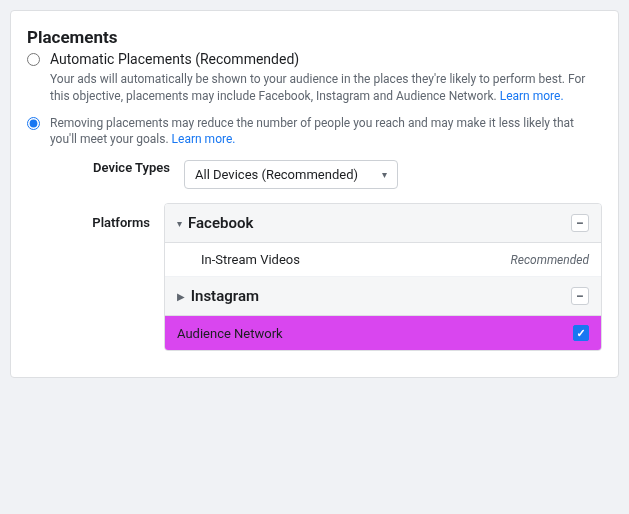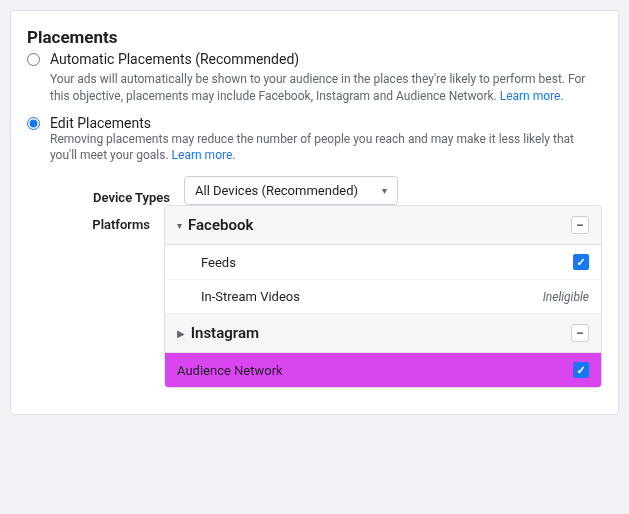--- a/index.html
+++ b/index.html
@@ -62,21 +62,22 @@
       color: #606770;
       margin-bottom: 12px;
       line-height: 1.4;
     }
     .edit-desc a {
       color: #1877f2;
       text-decoration: none;
     }
     .device-types-row {
       display: flex;
-      align-items: flex-end;
+      align-items: flex-start;
+      margin-bottom: 14px;
       margin-left: 20px;
     }
     .device-types-label {
       font-size: 13px;
       font-weight: 600;
       color: #1c1e21;
       width: 100px;
       text-align: right;
       margin-right: 14px;
     }
@@ -230,21 +231,20 @@
         <label class="radio-label" for="automatic">Automatic Placements (Recommended)</label>
         <div class="radio-description">
           <span>Your ads will automatically be shown to your audience in the places they're likely to perform best. For this objective, placements may include Facebook, Instagram and Audience Network. </span><a href="#">Learn more.</a>
         </div>
       </div>
     </div>
 
     <div class="radio-option">
       <input type="radio" name="placement" value="edit" id="edit" checked="" style="">
       <div style="flex:1">
-        <label class="radio-label" for="edit">Edit Placements</label>
         <div class="edit-desc">
           <span>Removing placements may reduce the number of people you reach and may make it less likely that you'll meet your goals. </span><a href="#">Learn more.</a>
         </div>
 
         
         <div class="device-types-row">
           <div class="device-types-label">Device Types</div>
           <div class="device-select">
             <span>All Devices (Recommended)</span>
             <span class="chevron-down">▾</span>
@@ -258,26 +258,22 @@
 
             <div class="platform-header">
               <div class="platform-header-left">
                 <span class="chevron-icon">▾</span>
                 <span class="platform-name">Facebook</span>
               </div>
               <div class="minus-btn">−</div>
             </div>
 
             <div class="placement-item">
-              <span class="placement-name">Feeds</span>
-              <div class="checkbox-checked"></div>
-            </div>
-            <div class="placement-item">
               <span class="placement-name">In-Stream Videos</span>
-              <span class="ineligible-text">Ineligible</span>
+              <span class="ineligible-text">Recommended</span>
             </div>
 
             <div class="instagram-header">
               <div class="instagram-header-left">
                 <span class="chevron-right">▶</span>
                 <span class="platform-name">Instagram</span>
               </div>
               <div class="minus-btn">−</div>
             </div>
 

